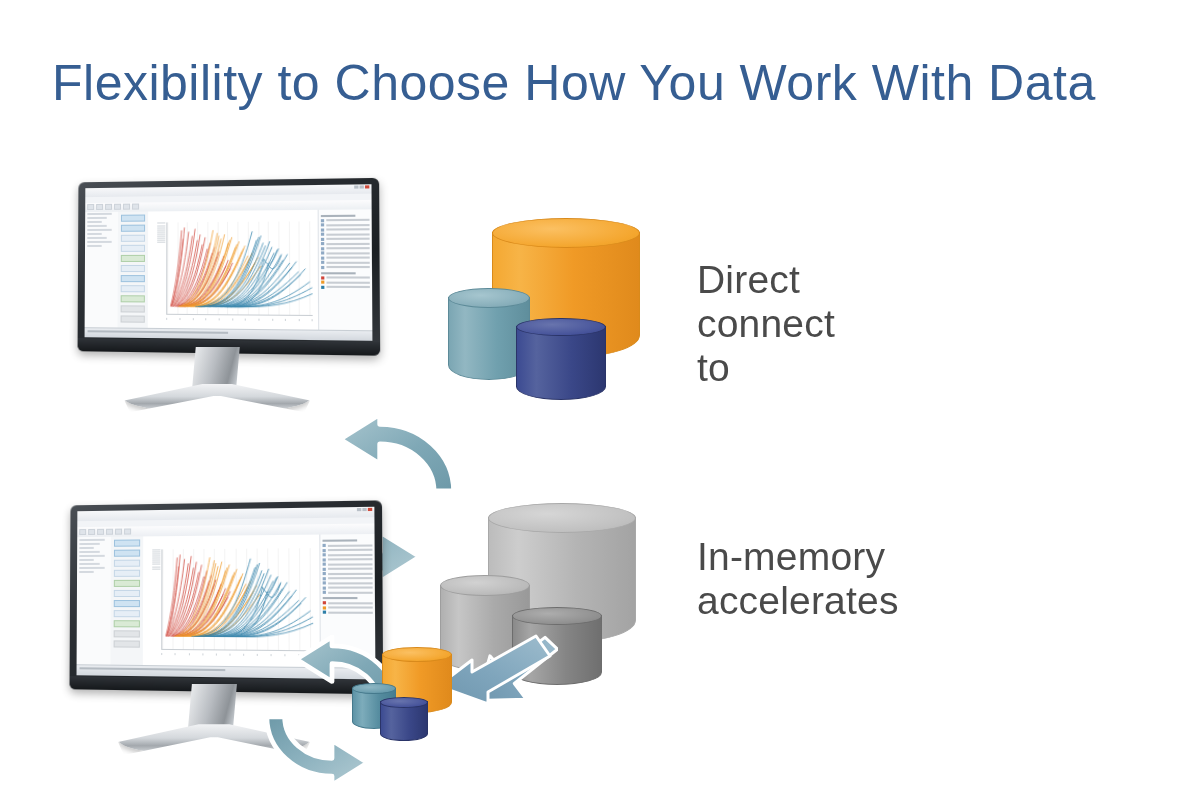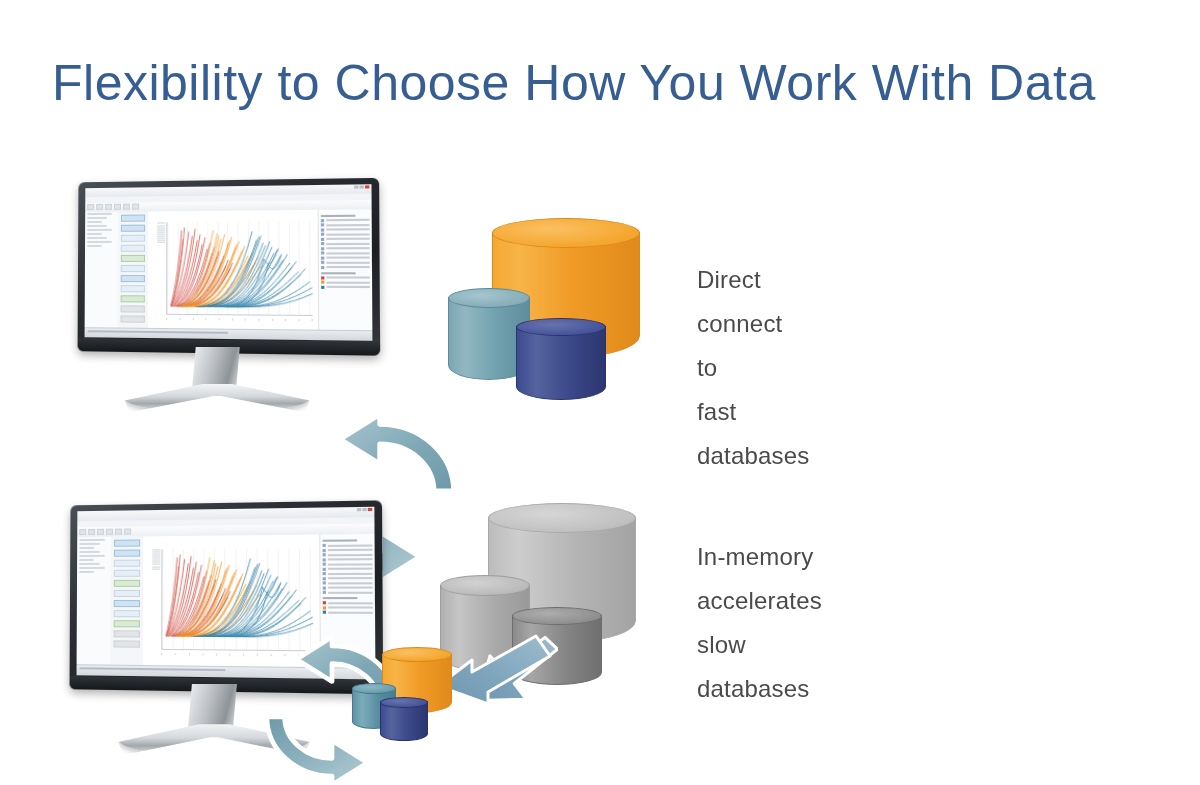--- a/index.html
+++ b/index.html
@@ -26,21 +26,21 @@
     letter-spacing: 0.5px;
     font-weight: 400;
     color: #365e92;
     white-space: nowrap;
     font-family: "Liberation Sans", sans-serif;
   }
 
   
   .caption {
     position: absolute;
-    font-size: 24px;
+    font-size: 39px;
     line-height: 44px;
     color: #4a4a4a;
     font-weight: 400;
     letter-spacing: 0.2px;
     font-family: "Liberation Sans", sans-serif;
   }
   #caption-top { left: 697px; top: 258px; }
   #caption-bottom { left: 697px; top: 528px; }
   .caption .cap-line { display: block; }
 
@@ -512,21 +512,20 @@
     </div>
 
     <div class="cyl" style="left:68px; top:100px; width:90px; height:82px;">
       <div class="body" style="background:linear-gradient(90deg,#3c4b92 0%,#55639e 22%,#3a4788 62%,#2c3770 100%); border:1px solid #2a3468;"></div>
       <div class="top" style="background:radial-gradient(ellipse at 40% 35%, #6874ad 0%, #46539a 70%, #353f82 100%); border:1px solid #2a3468;"></div>
     </div>
   </div>
 
   <div class="caption" id="caption-top" style="top:88px;">
     <span class="cap-line">Direct connect to</span>
-    <span class="cap-line">fast databases</span>
   </div>
 </div>
 
 <div class="row" id="row-inmem">
 
   <div class="monitor" id="monitor-bottom">
     <div class="mon-frame">
       <div class="mon-screen">
         <div class="app">
 
@@ -812,15 +811,14 @@
       <div class="top" style="background:radial-gradient(ellipse at 40% 35%, #8fb7c4 0%, #6a9dae 70%, #55899b 100%); border:1px solid #45798c;"></div>
     </div>
     <div class="cyl" style="left:28px; top:50px; width:48px; height:44px;">
       <div class="body" style="background:linear-gradient(90deg,#3c4b92 0%,#55639e 22%,#3a4788 62%,#2c3770 100%); border:1px solid #2a3468;"></div>
       <div class="top" style="background:radial-gradient(ellipse at 40% 35%, #6874ad 0%, #46539a 70%, #353f82 100%); border:1px solid #2a3468;"></div>
     </div>
   </div>
 
   <div class="caption" id="caption-bottom" style="top:40px;">
     <span class="cap-line">In-memory accelerates</span>
-    <span class="cap-line">slow databases</span>
   </div>
 </div>
 
 </body></html>

